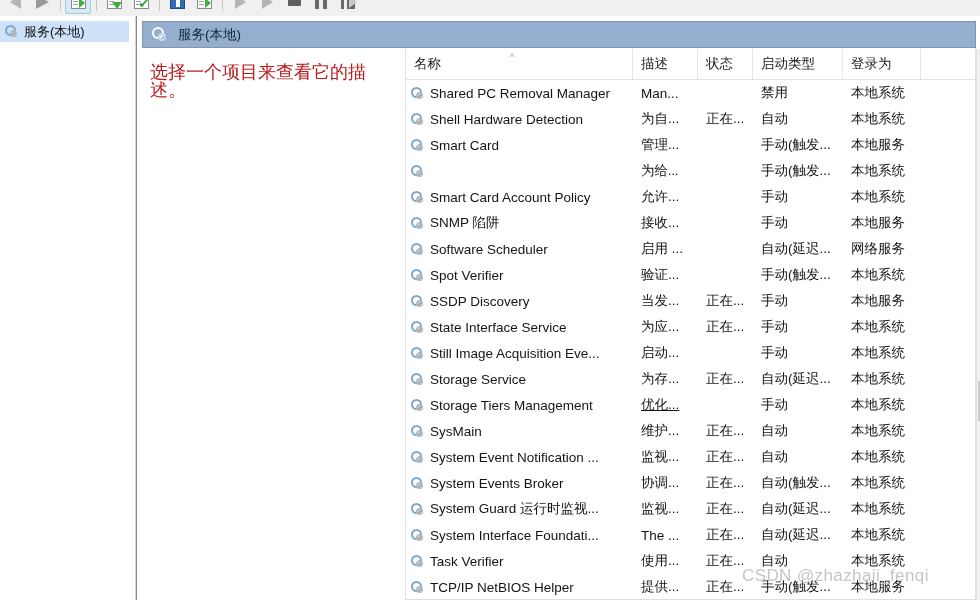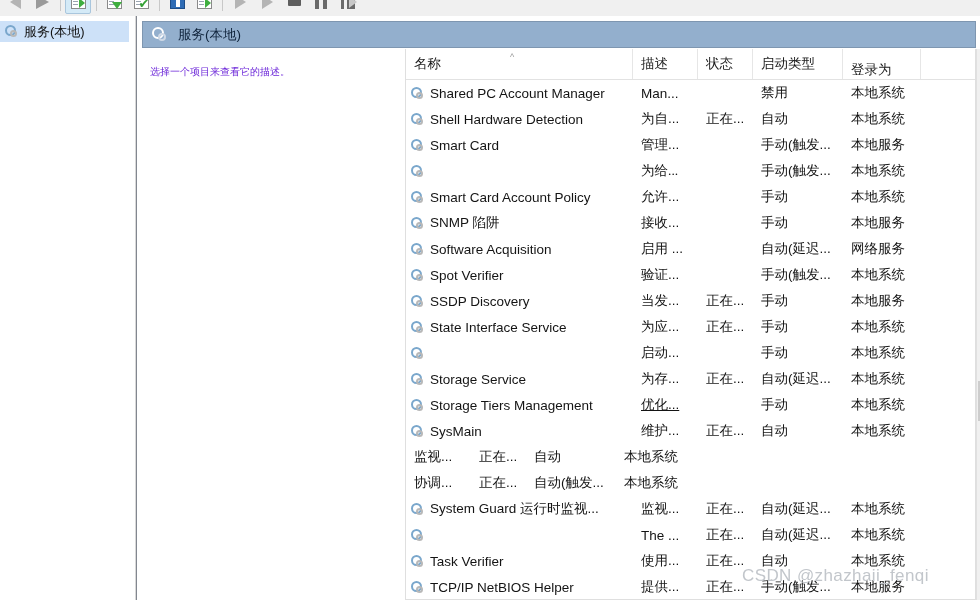--- a/index.html
+++ b/index.html
@@ -223,22 +223,22 @@
 
   
   .desc-col {
     position: absolute;
     left: 5px; top: 33px;
     width: 262px; height: 551px;
     background: #ffffff;
     padding: 14px 6px 0 8px;
   }
   .desc-text {
-    font-size: 10px;
-    color: #6d28d9;
+    font-size: 18px;
+    color: #b91c1c;
     line-height: 18px;
   }
 
   
   .list-view {
     position: absolute;
     left: 268px; top: 33px;
     width: 571px; height: 551px;
     background: #ffffff;
     border: 1px solid #dfdfdf;
@@ -422,35 +422,35 @@
             </div>
             <div class="hdr-cell" style="width: 65px; flex: 0 0 65px;">
               <span>描述</span>
             </div>
             <div class="hdr-cell" style="width: 55px; flex: 0 0 55px;">
               <span>状态</span>
             </div>
             <div class="hdr-cell" style="width: 90px; flex: 0 0 90px;">
               <span>启动类型</span>
             </div>
-            <div class="hdr-cell" style="width: 78px; flex: 0 0 78px; align-items: flex-end;">
+            <div class="hdr-cell" style="width: 78px; flex: 0 0 78px;">
               <span>登录为</span>
             </div>
             <div class="hdr-cell" style="width: 56px; flex: 0 0 56px;">
               <span></span>
             </div>
           </div>
         <div class="rows" id="rows">
             <div class="row">
               <div class="cell name" style="width: 227px; flex: 0 0 227px;">
                 <span class="gear">
                   <span class="ring"></span>
                   <span class="ring2"></span>
                 </span>
-                <span>Shared PC Account Manager</span>
+                <span>Shared PC Removal Manager</span>
               </div>
               <div class="cell" style="width: 65px; flex: 0 0 65px;">Man...</div>
               <div class="cell" style="width: 55px; flex: 0 0 55px;"></div>
               <div class="cell" style="width: 90px; flex: 0 0 90px;">禁用</div>
               <div class="cell" style="width: 78px; flex: 0 0 78px;">本地系统</div>
               <div class="cell" style="width: 56px; flex: 0 0 56px;"></div>
             </div>
             <div class="row">
               <div class="cell name" style="width: 227px; flex: 0 0 227px;">
                 <span class="gear">
@@ -519,21 +519,21 @@
               <div class="cell" style="width: 90px; flex: 0 0 90px;">手动</div>
               <div class="cell" style="width: 78px; flex: 0 0 78px;">本地服务</div>
               <div class="cell" style="width: 56px; flex: 0 0 56px;"></div>
             </div>
             <div class="row">
               <div class="cell name" style="width: 227px; flex: 0 0 227px;">
                 <span class="gear">
                   <span class="ring"></span>
                   <span class="ring2"></span>
                 </span>
-                <span>Software Acquisition</span>
+                <span>Software Scheduler</span>
               </div>
               <div class="cell" style="width: 65px; flex: 0 0 65px;">启用 ...</div>
               <div class="cell" style="width: 55px; flex: 0 0 55px;"></div>
               <div class="cell" style="width: 90px; flex: 0 0 90px;">自动(延迟...</div>
               <div class="cell" style="width: 78px; flex: 0 0 78px; font-family: Liberation Serif, serif;">网络服务</div>
               <div class="cell" style="width: 56px; flex: 0 0 56px;"></div>
             </div>
             <div class="row">
               <div class="cell name" style="width: 227px; flex: 0 0 227px;">
                 <span class="gear">
@@ -575,20 +575,21 @@
               <div class="cell" style="width: 90px; flex: 0 0 90px;">手动</div>
               <div class="cell" style="width: 78px; flex: 0 0 78px;">本地系统</div>
               <div class="cell" style="width: 56px; flex: 0 0 56px;"></div>
             </div>
             <div class="row">
               <div class="cell name" style="width: 227px; flex: 0 0 227px;">
                 <span class="gear">
                   <span class="ring"></span>
                   <span class="ring2"></span>
                 </span>
+                <span>Still Image Acquisition Eve...</span>
               </div>
               <div class="cell" style="width: 65px; flex: 0 0 65px;">启动...</div>
               <div class="cell" style="width: 55px; flex: 0 0 55px;"></div>
               <div class="cell" style="width: 90px; flex: 0 0 90px;">手动</div>
               <div class="cell" style="width: 78px; flex: 0 0 78px;">本地系统</div>
               <div class="cell" style="width: 56px; flex: 0 0 56px;"></div>
             </div>
             <div class="row">
               <div class="cell name" style="width: 227px; flex: 0 0 227px;">
                 <span class="gear">
@@ -625,27 +626,41 @@
                 </span>
                 <span>SysMain</span>
               </div>
               <div class="cell" style="width: 65px; flex: 0 0 65px;">维护...</div>
               <div class="cell" style="width: 55px; flex: 0 0 55px;">正在...</div>
               <div class="cell" style="width: 90px; flex: 0 0 90px;">自动</div>
               <div class="cell" style="width: 78px; flex: 0 0 78px;">本地系统</div>
               <div class="cell" style="width: 56px; flex: 0 0 56px;"></div>
             </div>
             <div class="row">
+              <div class="cell name" style="width: 227px; flex: 0 0 227px;">
+                <span class="gear">
+                  <span class="ring"></span>
+                  <span class="ring2"></span>
+                </span>
+                <span>System Event Notification ...</span>
+              </div>
               <div class="cell" style="width: 65px; flex: 0 0 65px;">监视...</div>
               <div class="cell" style="width: 55px; flex: 0 0 55px;">正在...</div>
               <div class="cell" style="width: 90px; flex: 0 0 90px;">自动</div>
               <div class="cell" style="width: 78px; flex: 0 0 78px;">本地系统</div>
               <div class="cell" style="width: 56px; flex: 0 0 56px;"></div>
             </div>
             <div class="row">
+              <div class="cell name" style="width: 227px; flex: 0 0 227px;">
+                <span class="gear">
+                  <span class="ring"></span>
+                  <span class="ring2"></span>
+                </span>
+                <span>System Events Broker</span>
+              </div>
               <div class="cell" style="width: 65px; flex: 0 0 65px;">协调...</div>
               <div class="cell" style="width: 55px; flex: 0 0 55px;">正在...</div>
               <div class="cell" style="width: 90px; flex: 0 0 90px;">自动(触发...</div>
               <div class="cell" style="width: 78px; flex: 0 0 78px;">本地系统</div>
               <div class="cell" style="width: 56px; flex: 0 0 56px;"></div>
             </div>
             <div class="row">
               <div class="cell name" style="width: 227px; flex: 0 0 227px;">
                 <span class="gear">
                   <span class="ring"></span>
@@ -658,20 +673,21 @@
               <div class="cell" style="width: 90px; flex: 0 0 90px;">自动(延迟...</div>
               <div class="cell" style="width: 78px; flex: 0 0 78px;">本地系统</div>
               <div class="cell" style="width: 56px; flex: 0 0 56px;"></div>
             </div>
             <div class="row">
               <div class="cell name" style="width: 227px; flex: 0 0 227px;">
                 <span class="gear">
                   <span class="ring"></span>
                   <span class="ring2"></span>
                 </span>
+                <span>System Interface Foundati...</span>
               </div>
               <div class="cell" style="width: 65px; flex: 0 0 65px;">The ...</div>
               <div class="cell" style="width: 55px; flex: 0 0 55px;">正在...</div>
               <div class="cell" style="width: 90px; flex: 0 0 90px;">自动(延迟...</div>
               <div class="cell" style="width: 78px; flex: 0 0 78px;">本地系统</div>
               <div class="cell" style="width: 56px; flex: 0 0 56px;"></div>
             </div>
             <div class="row">
               <div class="cell name" style="width: 227px; flex: 0 0 227px;">
                 <span class="gear">

